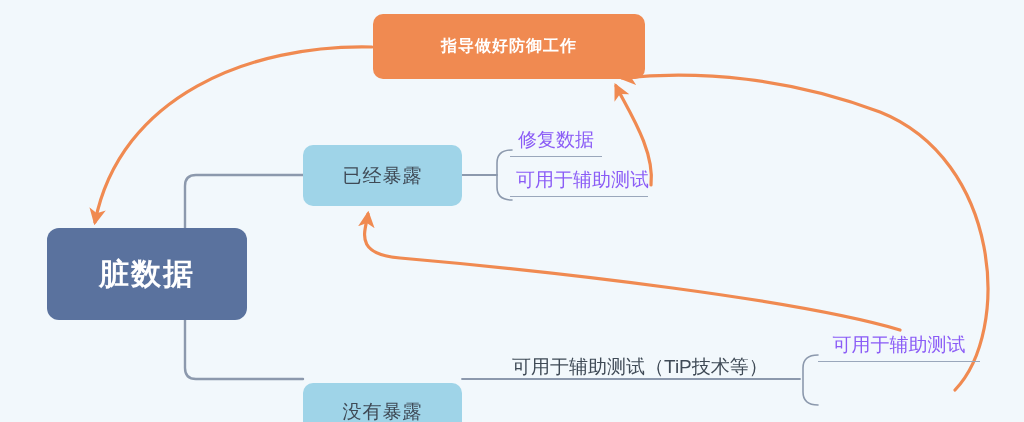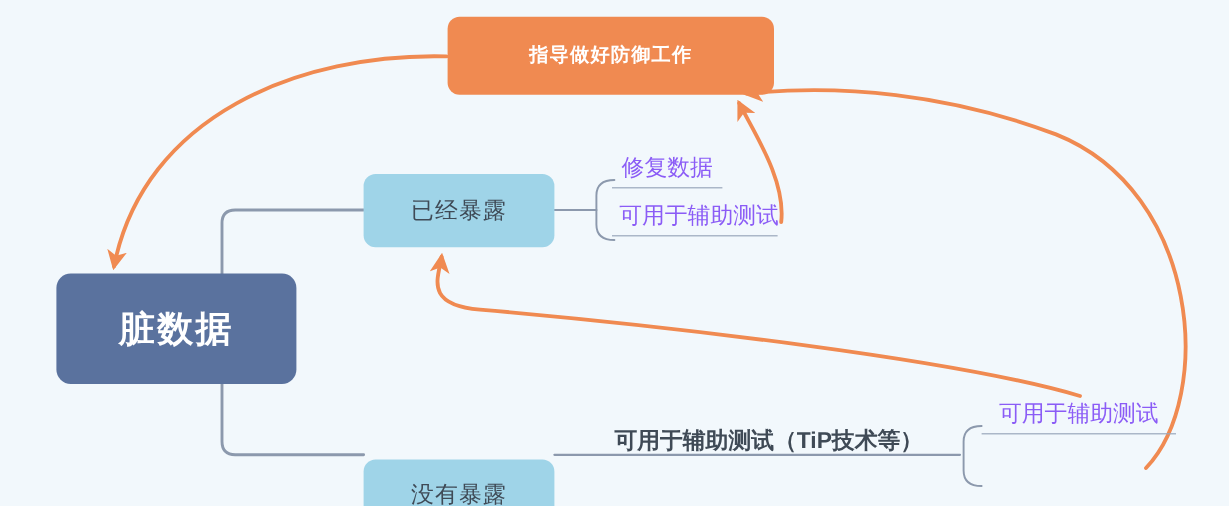--- a/index.html
+++ b/index.html
@@ -85,21 +85,20 @@
     padding: 0 6px 3px 6px;
     border-bottom: 1.6px solid #9aa7bb;
     font-family: Liberation Mono, monospace;
   }
   .plain-label {
     position: absolute;
     color: #3f4a56;
     font-size: 19px;
     white-space: nowrap;
     padding-bottom: 3px;
-    font-weight: bold;
   }
 </style>
 </head>
 <body>
 
 <div id="canvas">
 
   <svg class="layer" viewBox="0 0 1024 422" xmlns="http://www.w3.org/2000/svg">
 
     <path d="M 185 245 L 185 186 Q 185 175 196 175 L 303 175" fill="none" stroke="#8c99ad" stroke-width="2.4" stroke-linecap="round"></path>

